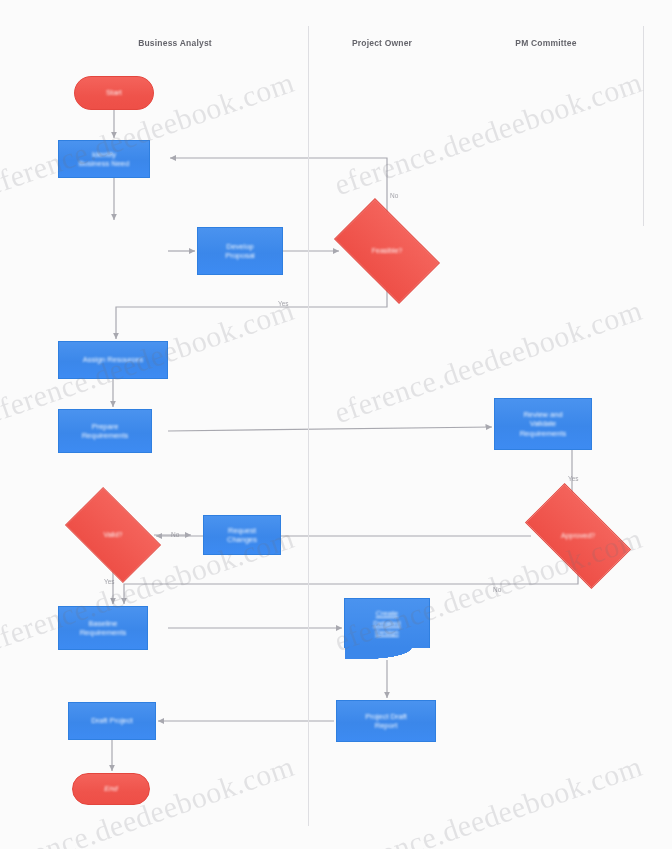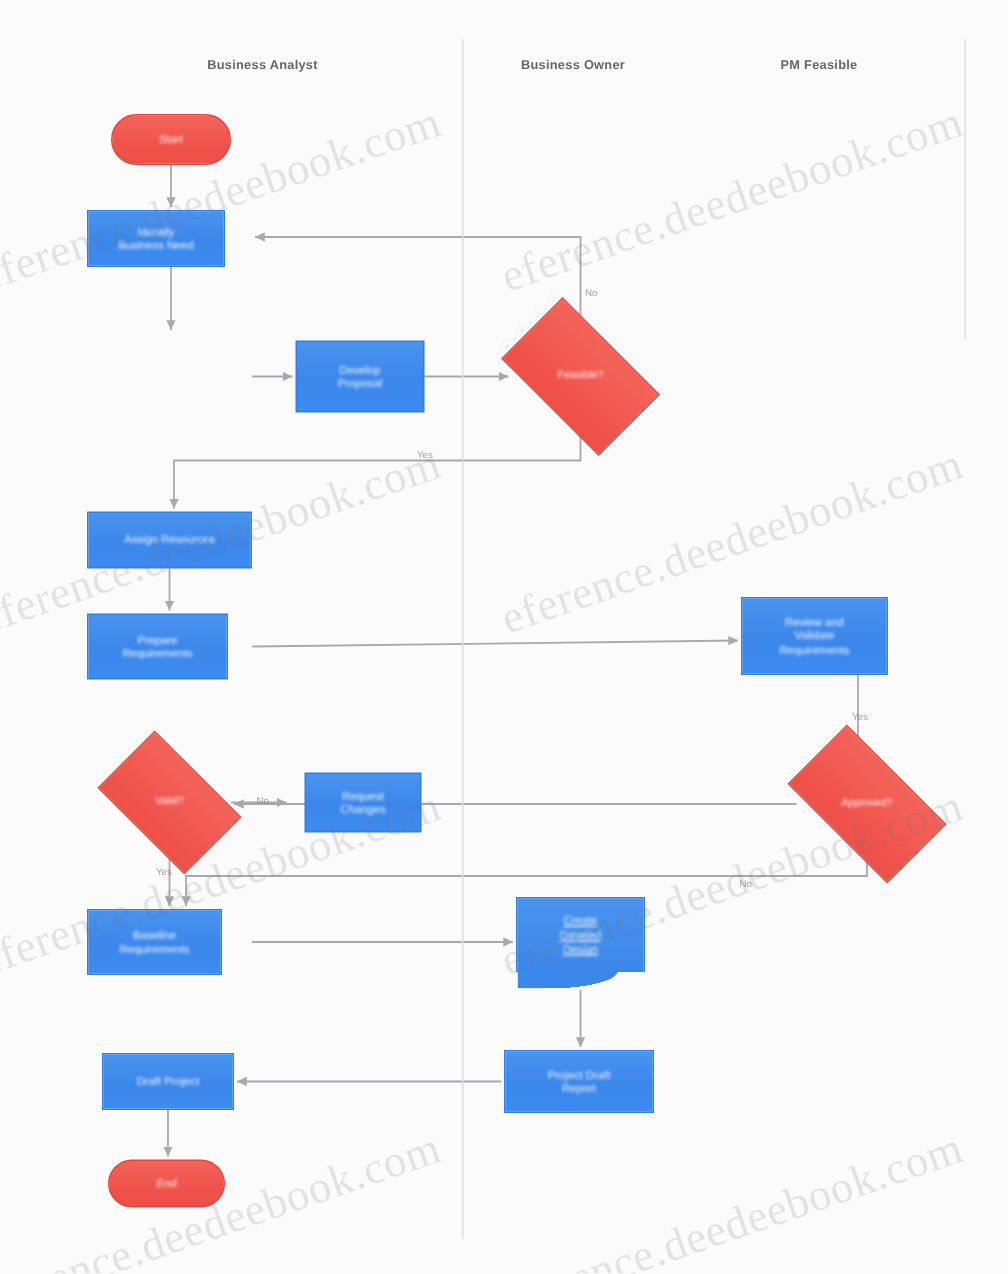--- a/index.html
+++ b/index.html
@@ -159,22 +159,22 @@
       <path d="M334,721 L158,721"></path>
 
       <path d="M112,740 L112,771"></path>
     </g>
   </svg>
 
   <div class="lane-divider" style="left:308px;height:800px;"></div>
   <div class="lane-divider" style="left:643px;height:200px;"></div>
 
   <div class="lane-header" style="left:175px;top:38px;">Business Analyst</div>
-  <div class="lane-header" style="left:382px;top:38px;">Business Owner</div>
-  <div class="lane-header" style="left:546px;top:38px;">PM Feasible</div>
+  <div class="lane-header" style="left:382px;top:38px;">Project Owner</div>
+  <div class="lane-header" style="left:546px;top:38px;">PM Committee</div>
 
   <div class="node n-terminator" style="left:74px;top:76px;width:80px;height:34px;">
     <span>Start</span>
   </div>
 
   <div class="node n-process" style="left:58px;top:140px;width:92px;height:38px;">
     <span>Identify<br>Business Need</span>
   </div>
 
 

